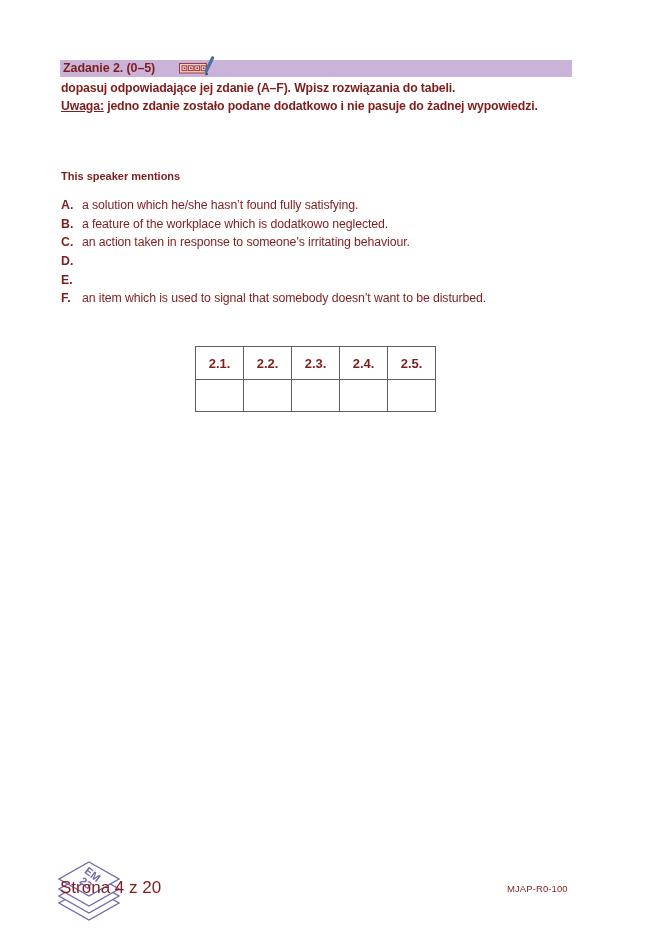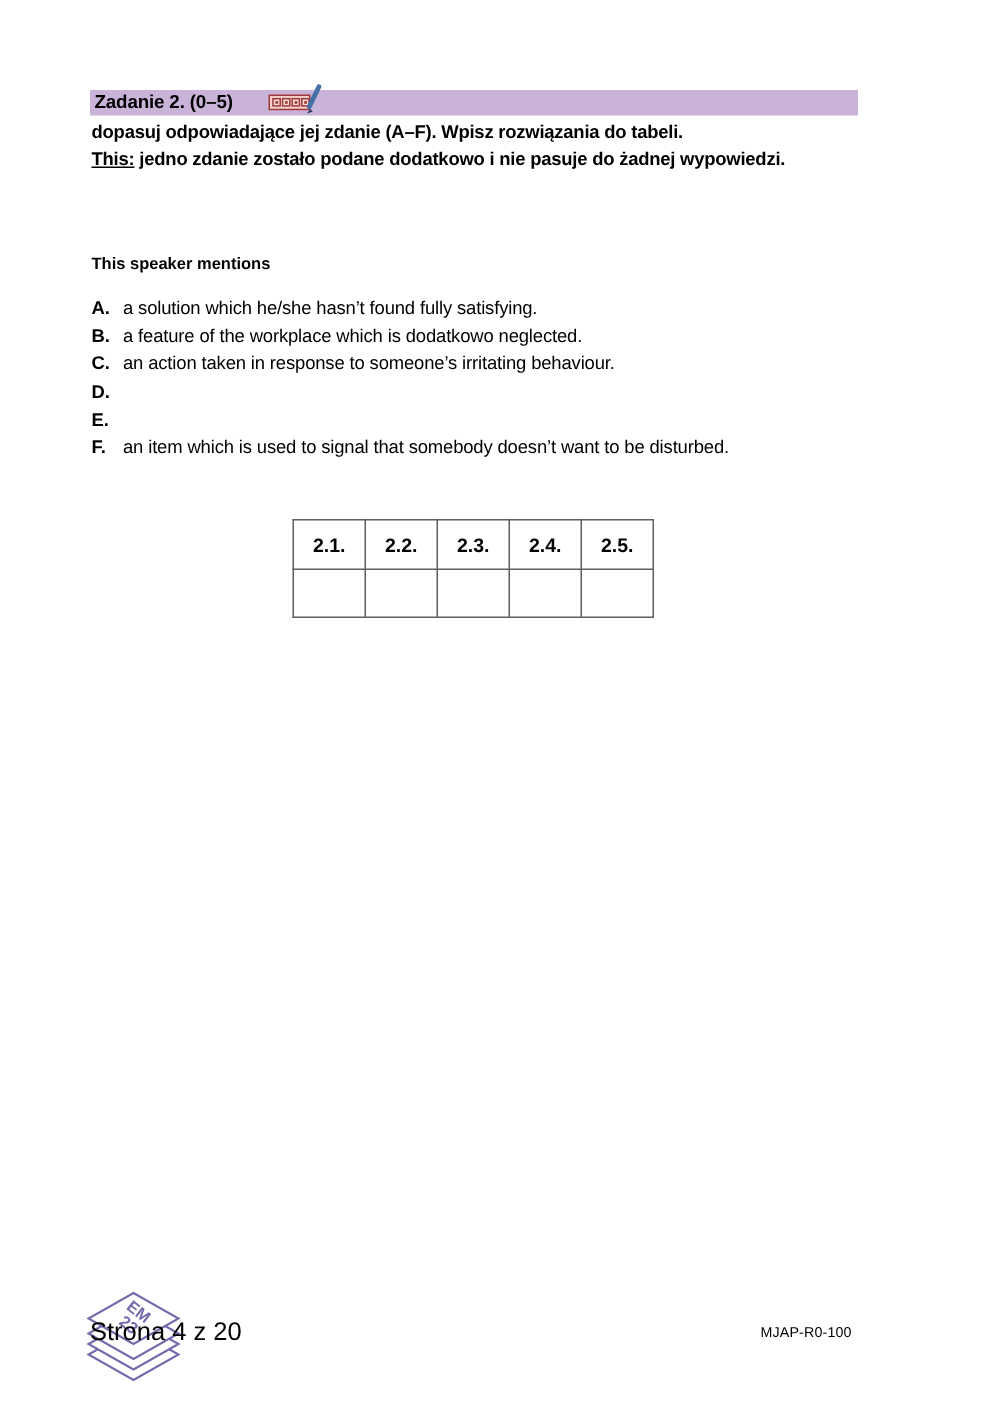--- a/index.html
+++ b/index.html
@@ -3,21 +3,21 @@
 <meta charset="utf-8">
 <style>
   html, body { margin: 0; padding: 0; background: #e8e8e8; }
   .page {
     position: relative;
     width: 664px;
     height: 938px;
     margin: 0 auto;
     background: #ffffff;
     font-family: "Liberation Sans", sans-serif;
-    color: #000000;
+    color: #7f1d1d;
     overflow: hidden;
   }
 
   
   .task-bar {
     position: absolute;
     left: 60px; top: 60px;
     width: 512px; height: 17px;
     background: #c9b3d8;
   }
@@ -137,21 +137,21 @@
     <rect x="5.6" y="12.4" width="1.8" height="1.8" fill="#9e3a38"></rect>
     <rect x="12" y="12.4" width="1.8" height="1.8" fill="#9e3a38"></rect>
     <rect x="18.4" y="12.4" width="1.8" height="1.8" fill="#9e3a38"></rect>
     <rect x="24.8" y="12.4" width="1.8" height="1.8" fill="#9e3a38"></rect>
     <path d="M28.2 16.2 L34.6 2.8" stroke="#4472a8" stroke-width="3.2" stroke-linecap="round"></path>
     <path d="M28.9 17.6 L26.6 20.6 L30.4 19.5 Z" fill="#2c3e60"></path>
   </svg>
 
   <div class="instructions">
     <span class="instr-line">dopasuj odpowiadające jej zdanie (A–F). Wpisz rozwiązania do tabeli.</span>
-    <span class="note-line"><span class="note-label">This:</span> <span>jedno zdanie zostało podane dodatkowo i nie pasuje do żadnej wypowiedzi.</span></span>
+    <span class="note-line"><span class="note-label">Uwaga:</span> <span>jedno zdanie zostało podane dodatkowo i nie pasuje do żadnej wypowiedzi.</span></span>
   </div>
 
   <div class="prompt-heading">This speaker mentions</div>
 
   <div class="options">
     <div class="option-row">
       <span class="option-letter">A.</span>
       <span class="option-text">a solution which he/she hasn’t found fully satisfying.</span>
     </div>
     <div class="option-row">

